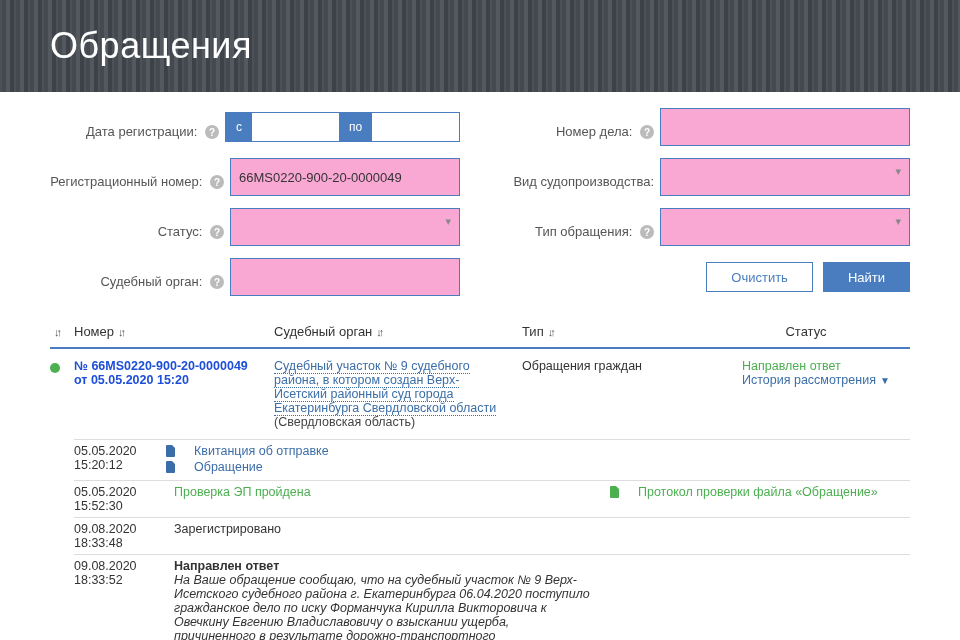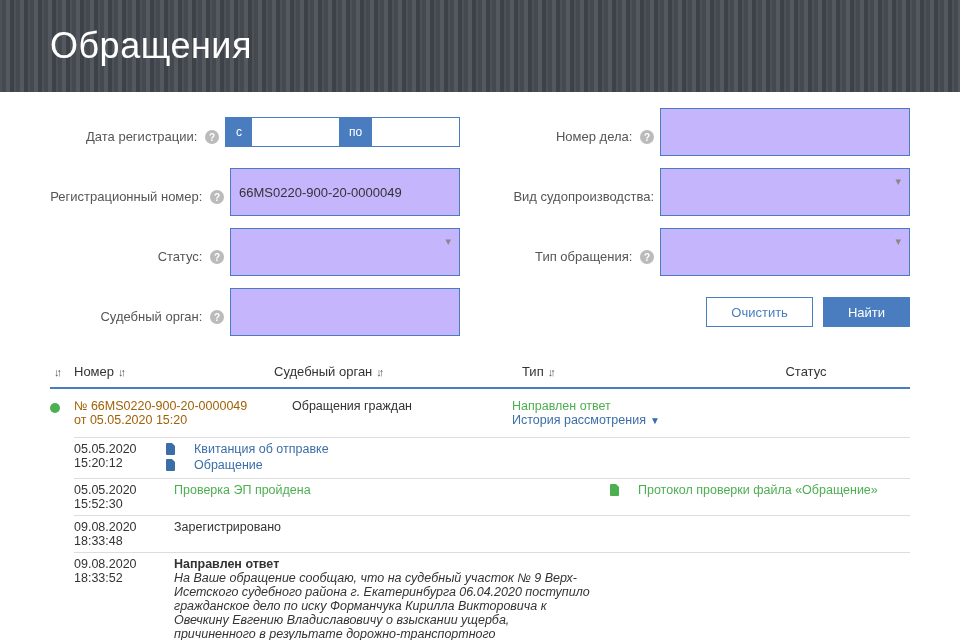--- a/index.html
+++ b/index.html
@@ -7,41 +7,41 @@
 .banner { height: 92px; background: linear-gradient(rgba(40,50,60,0.55), rgba(40,50,60,0.55)), repeating-linear-gradient(90deg, #787878 0 2px, #666 2px 6px, #888 6px 10px, #555 10px 14px); display: flex; align-items: center; padding-left: 50px; }
 .banner h1 { color: #fff; font-weight: 300; font-size: 36px; letter-spacing: 0.5px; }
 .filters { padding: 16px 50px 8px; }
 .filter-row { display: flex; margin-bottom: 12px; }
 .filter-cell { display: flex; align-items: center; }
 .filter-cell.left { width: 50%; padding-right: 20px; }
 .filter-cell.right { width: 50%; }
 .flabel { width: 180px; text-align: right; padding-right: 6px; color: #555; font-size: 13px; margin-top: 9px; }
 .help-icon { display: inline-flex; align-items: center; justify-content: center; width: 14px; height: 14px; border-radius: 50%; background: #bbb; color: #fff; font-size: 10px; font-weight: bold; margin-left: 4px; }
 .input-wrap { flex: 1; display: flex; }
-input.txt, .select { height: 48px; border: 1px solid #4a7dbf; padding: 0 8px; font-size: 13px; color: #333; background: #c4b5fd; width: 100%; }
+input.txt, .select { height: 38px; border: 1px solid #4a7dbf; padding: 0 8px; font-size: 13px; color: #333; background: #f9a8d4; width: 100%; }
 .select { position: relative; }
 .select::after { content: "▾"; position: absolute; right: 8px; top: 6px; color: #888; font-size: 11px; }
 .date-range { display: flex; width: 235px; height: 30px; border: 1px solid #4a7dbf; }
 .date-tag { background: #4a7dbf; color: #fff; font-size: 12px; display: flex; align-items: center; padding: 0 10px; }
 .date-field { flex: 1; border: none; height: 100%; padding: 0 6px; font-size: 12px; min-width: 0; }
 .actions { flex: 1; display: flex; gap: 10px; justify-content: flex-end; }
 .btn { height: 30px; padding: 4px 24px; border: 1px solid #4a7dbf; background: #fff; color: #4a7dbf; font-size: 13px; cursor: pointer; }
 .btn.primary { background: #4a7dbf; color: #fff; }
 .results { padding: 0 50px 40px; }
 .thead { display: flex; align-items: center; padding: 8px 0; border-bottom: 2px solid #4a7dbf; color: #333; font-size: 13px; }
 .thead .col { font-weight: 400; }
 .sort-icon { font-size: 11px; margin-left: 4px; color: #555; letter-spacing: -3px; }
 .col-status-dot { width: 24px; }
 .col-number { width: 200px; }
 .col-court { width: 230px; }
 .col-type { width: 180px; margin-left: 18px; }
 .col-status { flex: 1; text-align: center; }
 .row-main { display: flex; padding: 10px 0; font-size: 12.5px; }
 .status-dot { width: 10px; height: 10px; border-radius: 50%; background: #4caf50; margin-top: 4px; }
-.row-main .col-number { color: #a16207; }
+.row-main .col-number { color: #1d4ed8; font-weight: bold; }
 .row-main .col-court a { color: #3b6ea8; text-decoration: none; border-bottom: 1px dotted #3b6ea8; }
 .row-main .col-court .region { color: #444; }
 .row-main .col-status { text-align: left; padding-left: 40px; }
 .status-green { color: #4caf50; }
 .history-link { color: #3b6ea8; cursor: pointer; }
 .history-link .caret { font-size: 10px; margin-left: 4px; }
 .sub-rows { margin-left: 24px; }
 .sub-row { display: flex; padding: 4px 0; border-top: 1px solid #ddd; font-size: 12.5px; }
 .sub-date { width: 92px; color: #333; }
 .sub-date .time { display: block; }
@@ -165,20 +165,23 @@
   </div>
 
   <div class="row-main">
     <div class="col-status-dot">
         <div class="status-dot"></div>
       </div>
     <div class="col-number">
       <div>№ 66MS0220-900-20-0000049</div>
       <div>от 05.05.2020 15:20</div>
     </div>
+    <div class="col-court">
+      <a href="#">Судебный участок № 9 судебного района, в котором создан Верх-Исетский районный суд города Екатеринбурга Свердловской области</a><span class="region"> (Свердловская область)</span>
+    </div>
     <div class="col-type">Обращения граждан</div>
     <div class="col-status">
       <div class="status-green">Направлен ответ</div>
       <div class="history-link">
         <span>История рассмотрения</span><span class="caret">▼</span>
       </div>
     </div>
   </div>
 
   <div class="sub-rows" id="sub-rows">

